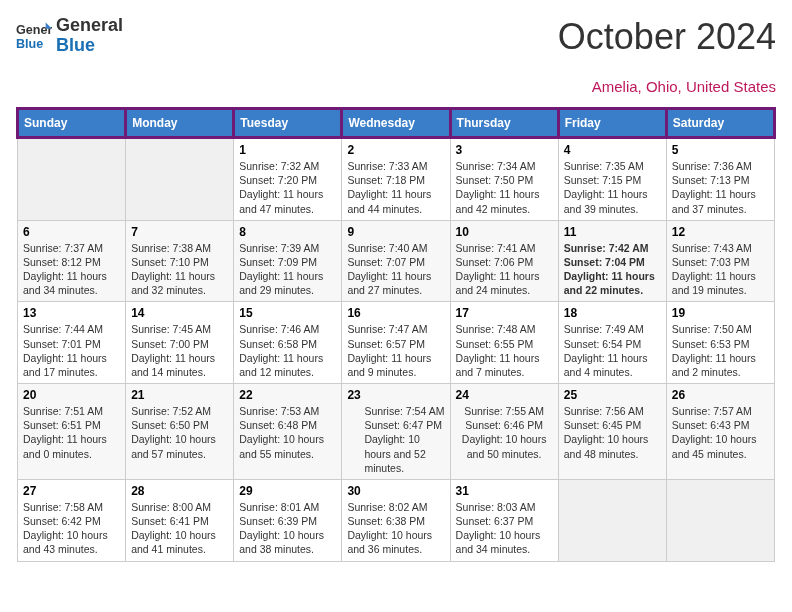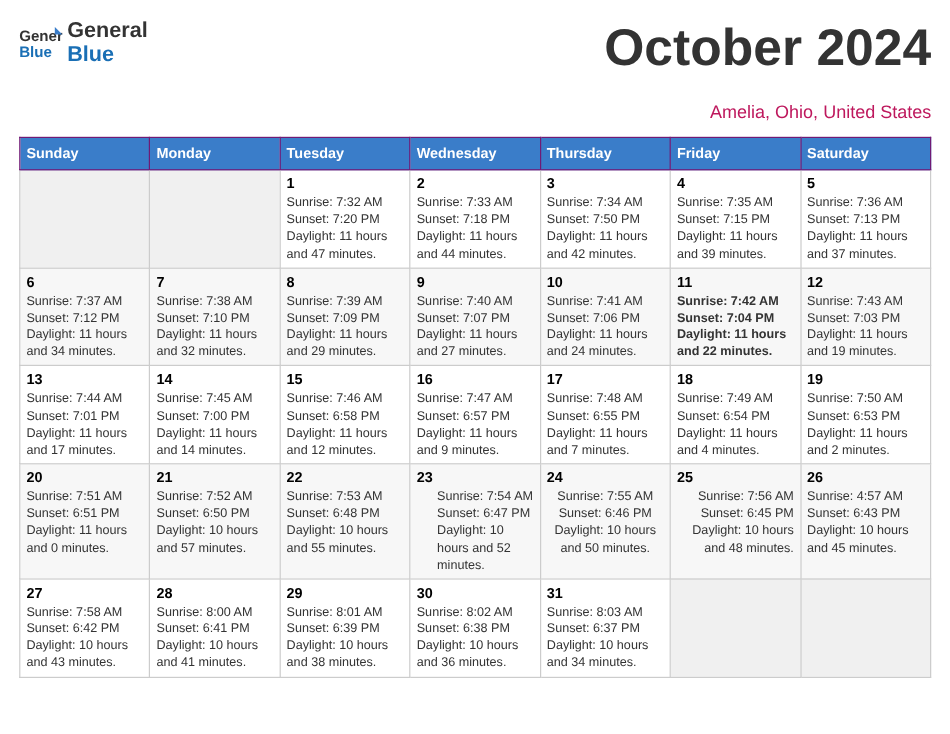--- a/index.html
+++ b/index.html
@@ -28,42 +28,42 @@
       line-height: 1.1;
     }
     .logo-text span { display: block; }
     .logo-blue { color: #1a6fb5; }
     .logo-icon {
       width: 36px;
       height: 36px;
     }
     .title-block { text-align: right; }
     .title-block h1 {
-      font-size: 43px;
-      font-weight: bold;
+      font-size: 36px;
+      font-weight: normal;
       color: #333;
     }
     .title-block h2 {
       font-size: 15px;
       font-weight: normal;
       color: #be185d;
       margin-top: 20px;
     }
     .calendar {
       width: 100%;
       border-collapse: collapse;
       font-size: 11px;
     }
     .calendar th {
       background: #3a7dc9;
       color: #fff;
       padding: 6px 5px;
       text-align: left;
       font-size: 12px;
-      border: 1px solid #701a75;
+      border: 3px solid #701a75;
     }
     .calendar td {
       border: 1px solid #ccc;
       padding: 4px 5px;
       vertical-align: top;
       width: 108px;
       min-height: 80px;
       background: #fff;
     }
     .calendar tr:nth-child(even) td { background: #f7f7f7; }
@@ -146,21 +146,21 @@
           <span class="day-num">5</span>
           <div class="day-info" style="white-space: pre-line;">Sunrise: 7:36 AM
 Sunset: 7:13 PM
 Daylight: 11 hours and 37 minutes.</div>
         </td>
       </tr>
       <tr>
         <td>
           <span class="day-num">6</span>
           <div class="day-info" style="white-space: pre-line;">Sunrise: 7:37 AM
-Sunset: 7:12 PM
+Sunset: 8:12 PM
 Daylight: 11 hours and 34 minutes.</div>
         </td>
         <td>
           <span class="day-num">7</span>
           <div class="day-info" style="white-space: pre-line;">Sunrise: 7:38 AM
 Sunset: 7:10 PM
 Daylight: 11 hours and 32 minutes.</div>
         </td>
         <td>
           <span class="day-num">8</span>
@@ -263,27 +263,27 @@
 Daylight: 10 hours and 52 minutes.</div>
         </td>
         <td>
           <span class="day-num">24</span>
           <div class="day-info" style="white-space: pre-line; text-align: center;">Sunrise: 7:55 AM
 Sunset: 6:46 PM
 Daylight: 10 hours and 50 minutes.</div>
         </td>
         <td>
           <span class="day-num">25</span>
-          <div class="day-info" style="white-space: pre-line; text-align: right;">Sunrise: 7:56 AM
+          <div class="day-info" style="white-space: pre-line;">Sunrise: 7:56 AM
 Sunset: 6:45 PM
 Daylight: 10 hours and 48 minutes.</div>
         </td>
         <td>
           <span class="day-num">26</span>
-          <div class="day-info" style="white-space: pre-line;">Sunrise: 4:57 AM
+          <div class="day-info" style="white-space: pre-line;">Sunrise: 7:57 AM
 Sunset: 6:43 PM
 Daylight: 10 hours and 45 minutes.</div>
         </td>
       </tr>
       <tr>
         <td>
           <span class="day-num">27</span>
           <div class="day-info" style="white-space: pre-line;">Sunrise: 7:58 AM
 Sunset: 6:42 PM
 Daylight: 10 hours and 43 minutes.</div>

